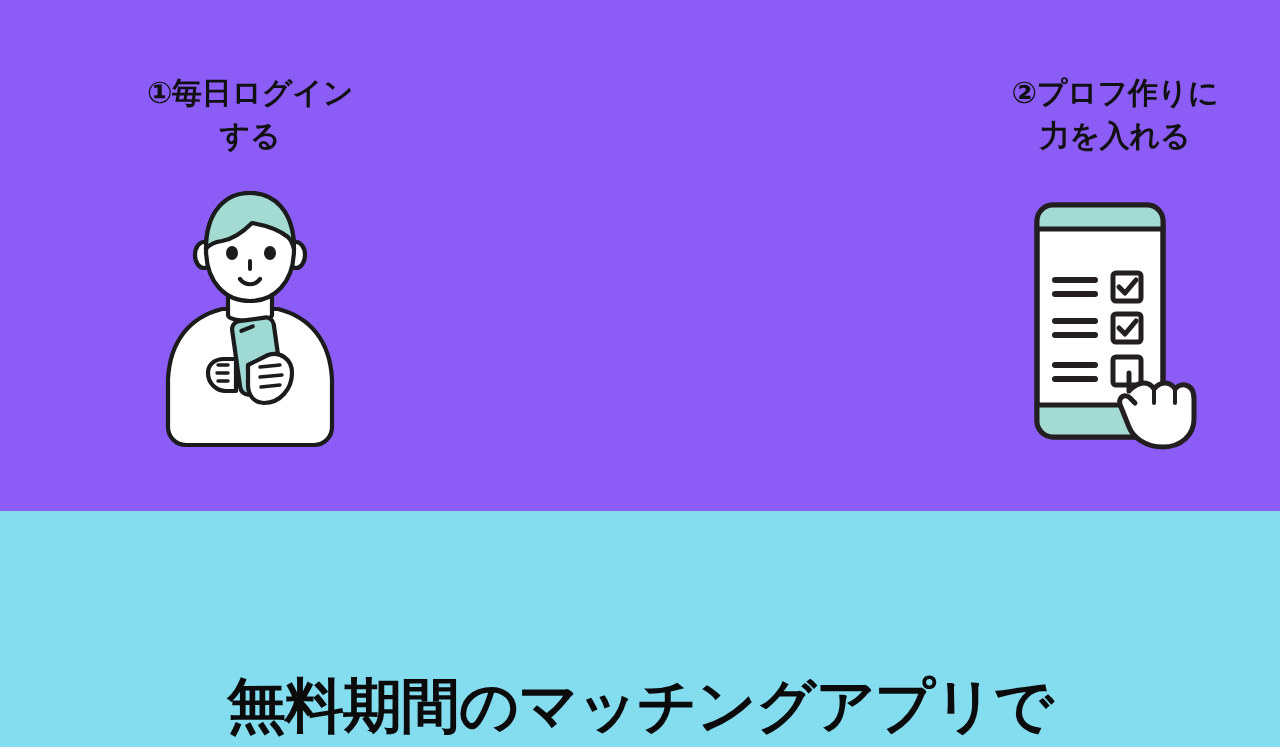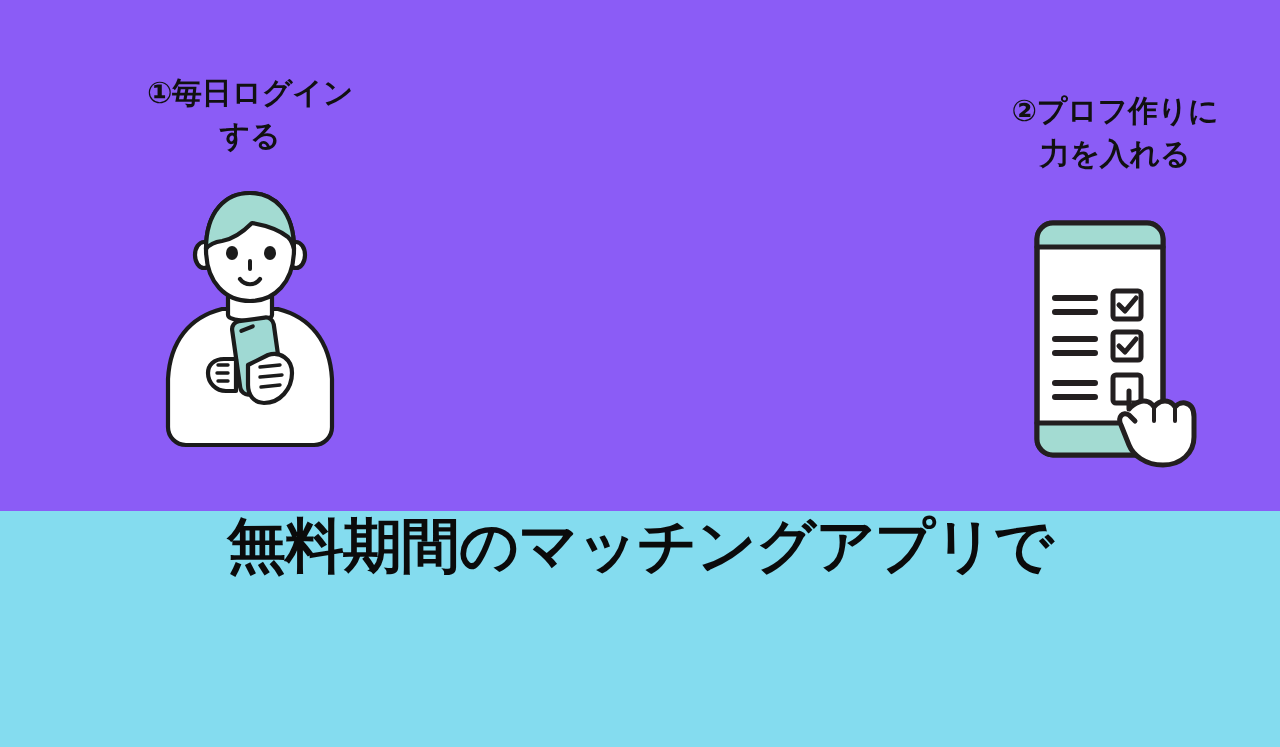--- a/index.html
+++ b/index.html
@@ -36,21 +36,21 @@
     background: #8b5cf6;
   }
   .tip-col {
     position: relative;
     flex: 0 0 auto;
     display: flex;
     flex-direction: column;
     align-items: center;
   }
   .tip-col-1 { width: 390px; margin-left: 55px; }
-  .tip-col-2 { width: 330px; margin-top: 18px; }
+  .tip-col-2 { width: 330px; }
   .tip-col-3 { width: 400px; margin-right: 40px; }
 
   .tip-title {
     margin-top: 72px;
     font-size: 30px;
     line-height: 1.42;
     font-weight: 700;
     color: #111111;
     text-align: center;
     letter-spacing: -0.3px;
@@ -74,21 +74,21 @@
   .banner {
     position: absolute;
     left: 0;
     top: 511px;
     width: 1280px;
     height: 236px;
     background: #84DCEF;
     display: flex;
     flex-direction: column;
     align-items: center;
-    justify-content: flex-start;
+    justify-content: flex-end;
   }
   .banner-line {
     font-size: 59px;
     font-weight: 700;
     color: #0b0b0b;
     line-height: 1.22;
     text-align: center;
     letter-spacing: -1px;
     white-space: nowrap;
   }

